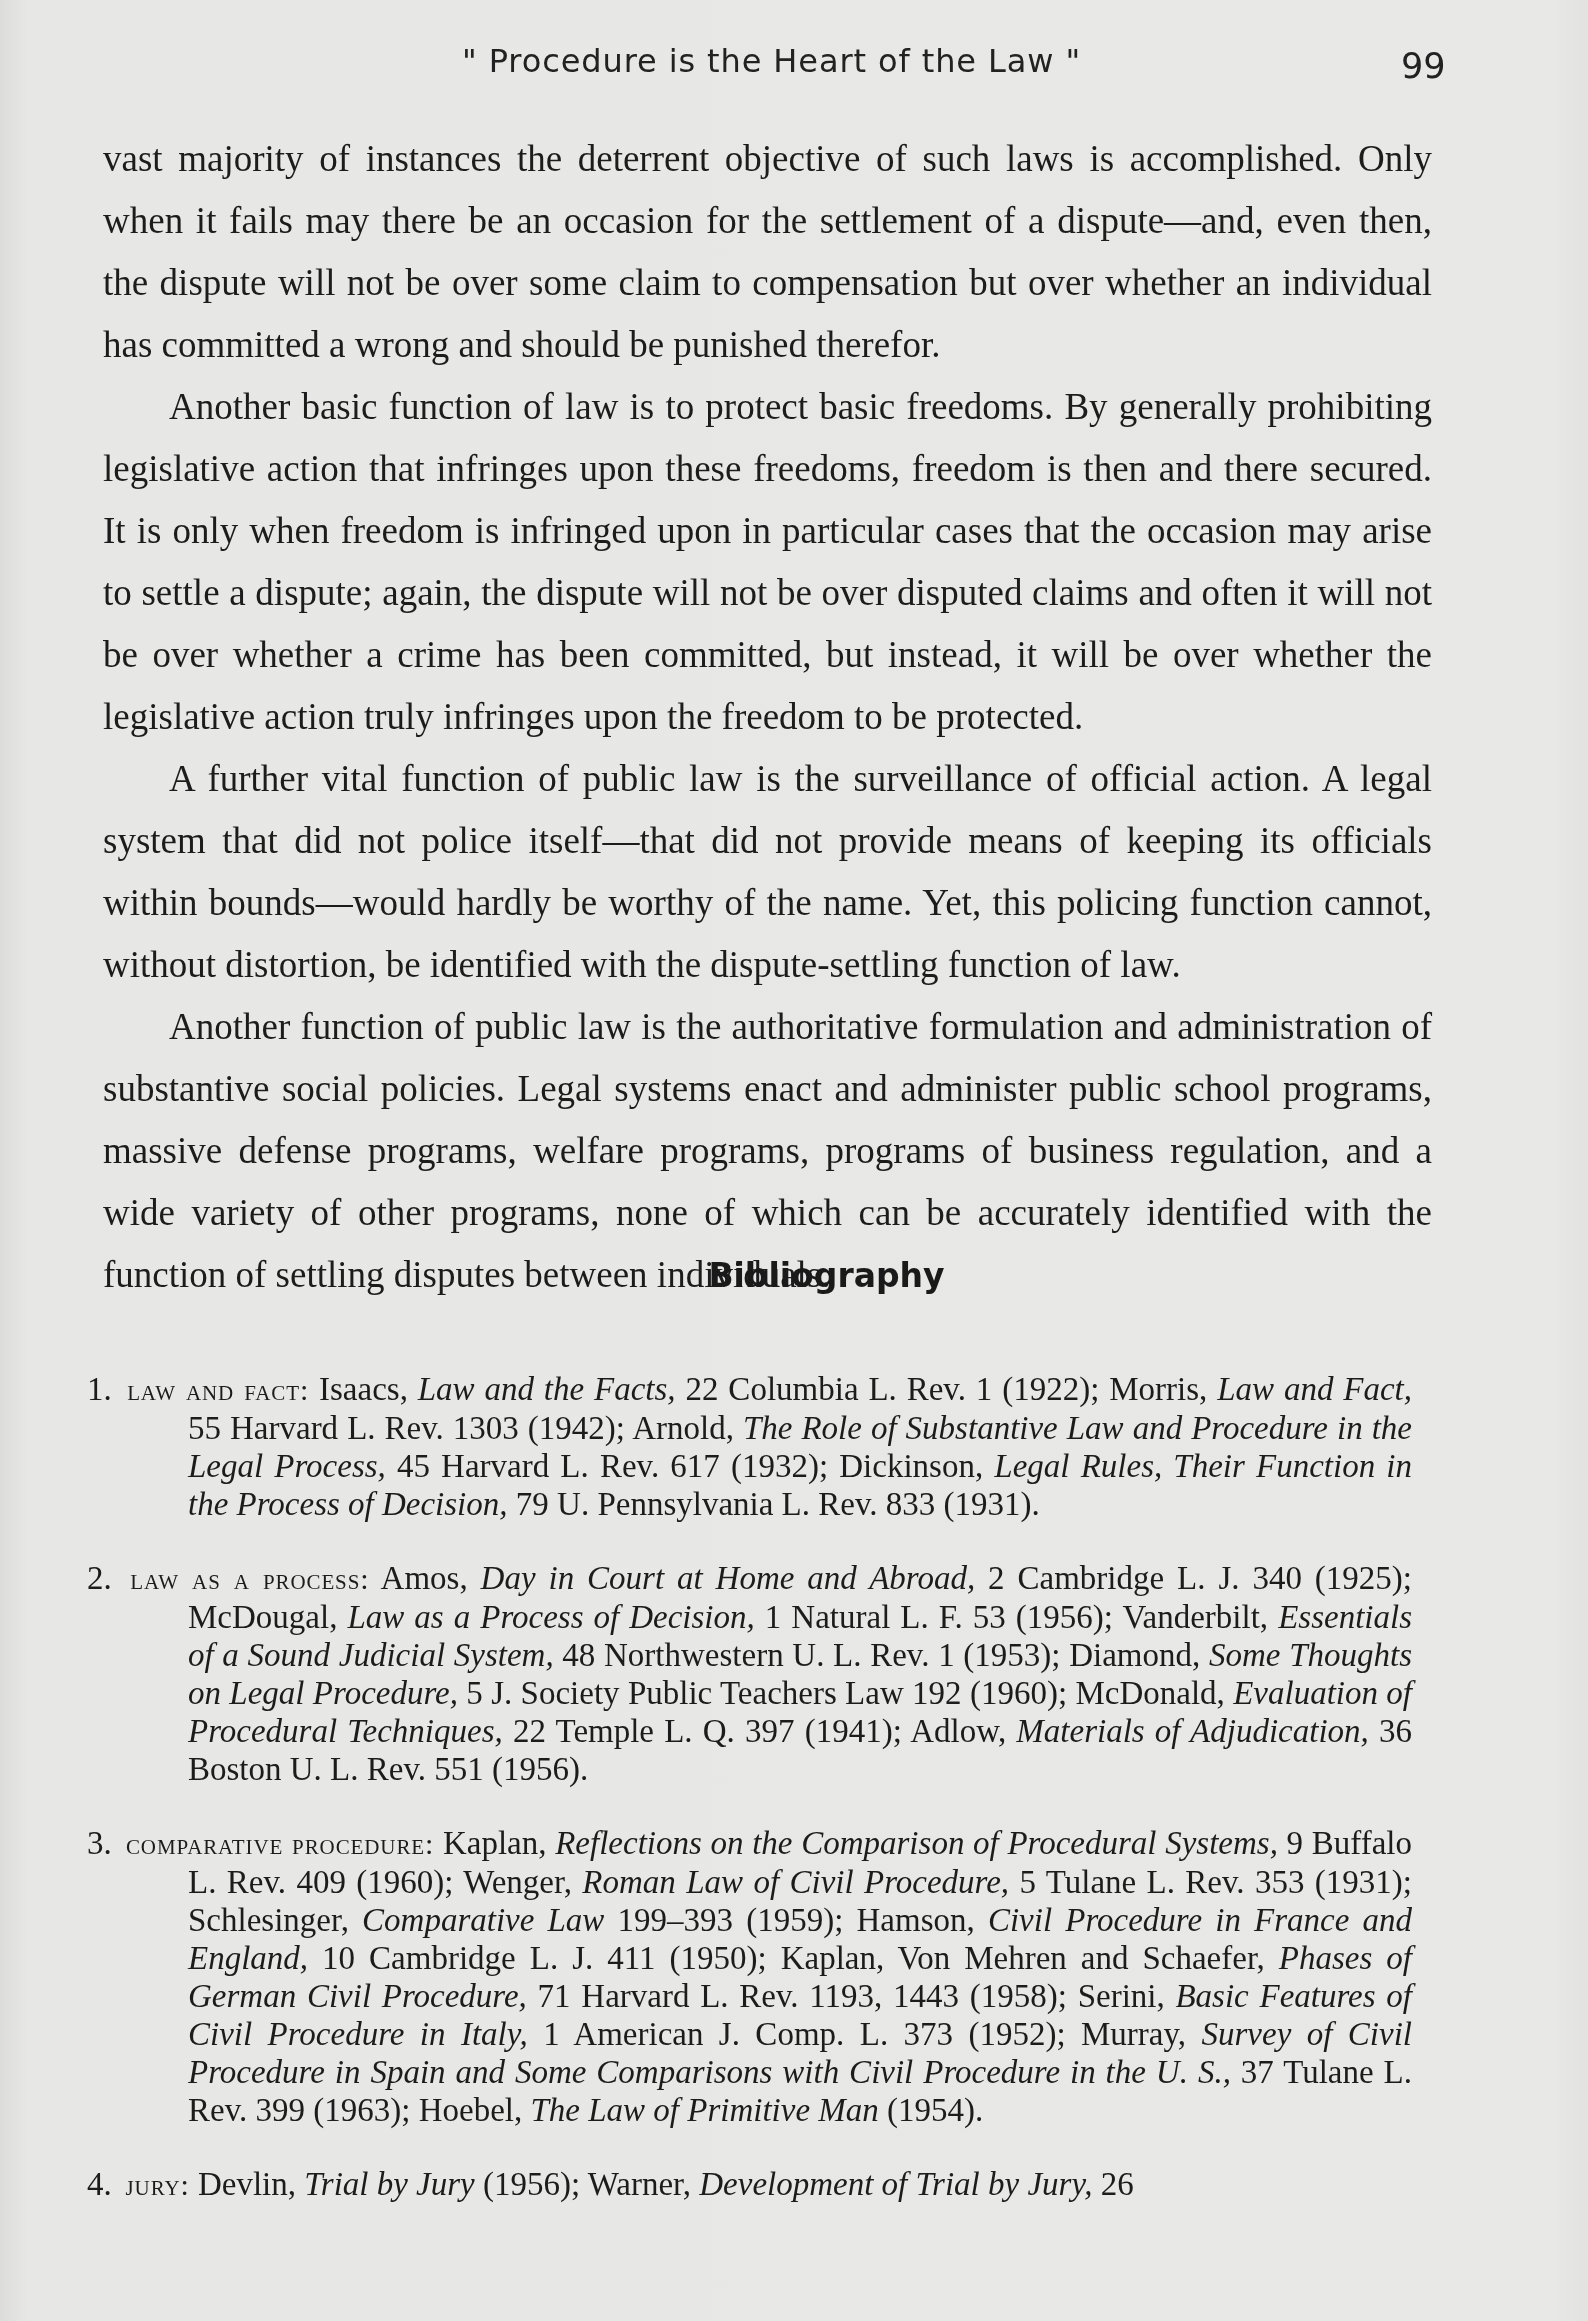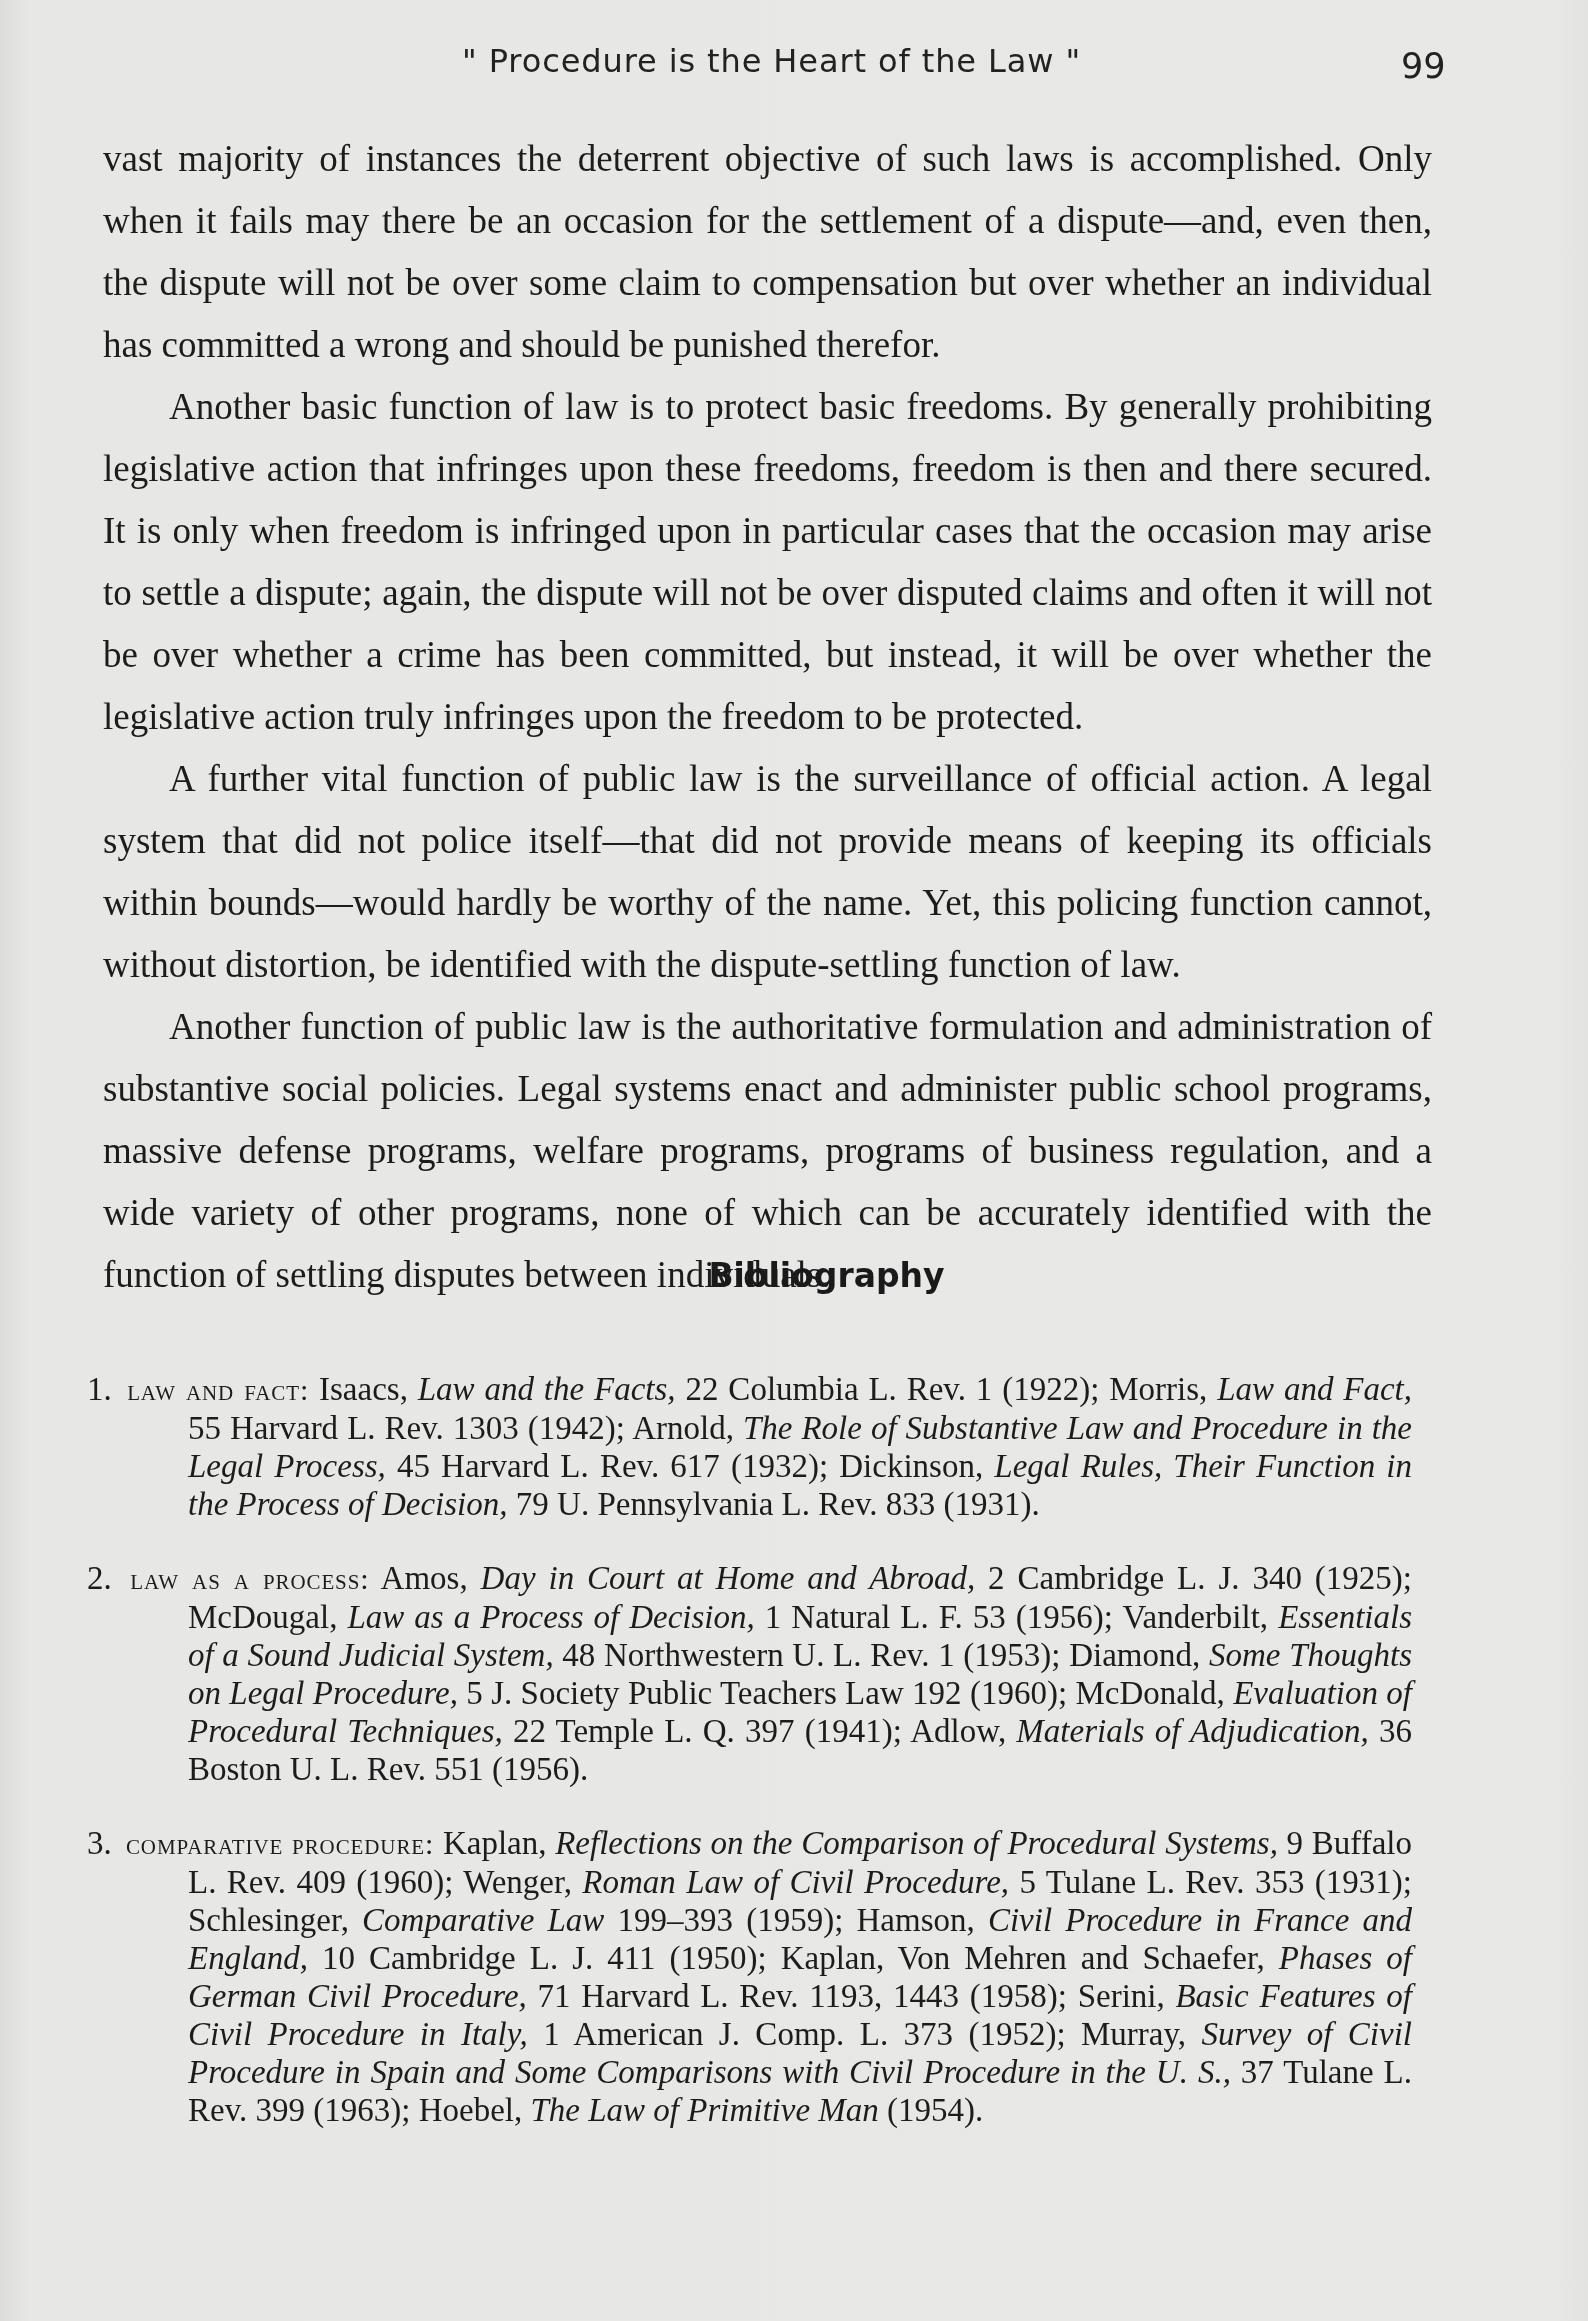--- a/index.html
+++ b/index.html
@@ -115,16 +115,19 @@
   <div class="biblio" id="biblio">
       <div class="entry">
         <div class="entry-content"><span class="num">1. </span><span class="topic">law and fact:</span><span> Isaacs, </span><i>Law and the Facts,</i><span> 22 Columbia L. Rev. 1 (1922); Morris, </span><i>Law and Fact,</i><span> 55 Harvard L. Rev. 1303 (1942); Arnold, </span><i>The Role of Substantive Law and Procedure in the Legal Process,</i><span> 45 Harvard L. Rev. 617 (1932); Dickinson, </span><i>Legal Rules, Their Function in the Process of Decision,</i><span> 79 U. Pennsylvania L. Rev. 833 (1931).</span></div>
       </div>
       <div class="entry">
         <div class="entry-content"><span class="num">2. </span><span class="topic">law as a process:</span><span> Amos, </span><i>Day in Court at Home and Abroad,</i><span> 2 Cambridge L. J. 340 (1925); McDougal, </span><i>Law as a Process of Decision,</i><span> 1 Natural L. F. 53 (1956); Vanderbilt, </span><i>Essentials of a Sound Judicial System,</i><span> 48 Northwestern U. L. Rev. 1 (1953); Diamond, </span><i>Some Thoughts on Legal Procedure,</i><span> 5 J. Society Public Teachers Law 192 (1960); McDonald, </span><i>Evaluation of Procedural Techniques,</i><span> 22 Temple L. Q. 397 (1941); Adlow, </span><i>Materials of Adjudication,</i><span> 36 Boston U. L. Rev. 551 (1956).</span></div>
       </div>
       <div class="entry">
         <div class="entry-content"><span class="num">3. </span><span class="topic">comparative procedure:</span><span> Kaplan, </span><i>Reflections on the Comparison of Procedural Systems,</i><span> 9 Buffalo L. Rev. 409 (1960); Wenger, </span><i>Roman Law of Civil Procedure,</i><span> 5 Tulane L. Rev. 353 (1931); Schlesinger, </span><i>Comparative Law</i><span> 199–393 (1959); Hamson, </span><i>Civil Procedure in France and England,</i><span> 10 Cambridge L. J. 411 (1950); Kaplan, Von Mehren and Schaefer, </span><i>Phases of German Civil Procedure,</i><span> 71 Harvard L. Rev. 1193, 1443 (1958); Serini, </span><i>Basic Features of Civil Procedure in Italy,</i><span> 1 American J. Comp. L. 373 (1952); Murray, </span><i>Survey of Civil Procedure in Spain and Some Comparisons with Civil Procedure in the U. S.,</i><span> 37 Tulane L. Rev. 399 (1963); Hoebel, </span><i>The Law of Primitive Man</i><span> (1954).</span></div>
       </div>
+      <div class="entry">
+        <div class="entry-content"><span class="num">4. </span><span class="topic">jury:</span><span> Devlin, </span><i>Trial by Jury</i><span> (1956); Warner, </span><i>Development of Trial by Jury,</i><span> 26</span></div>
+      </div>
     </div>
 
 </div>
 
 
 </body></html>

